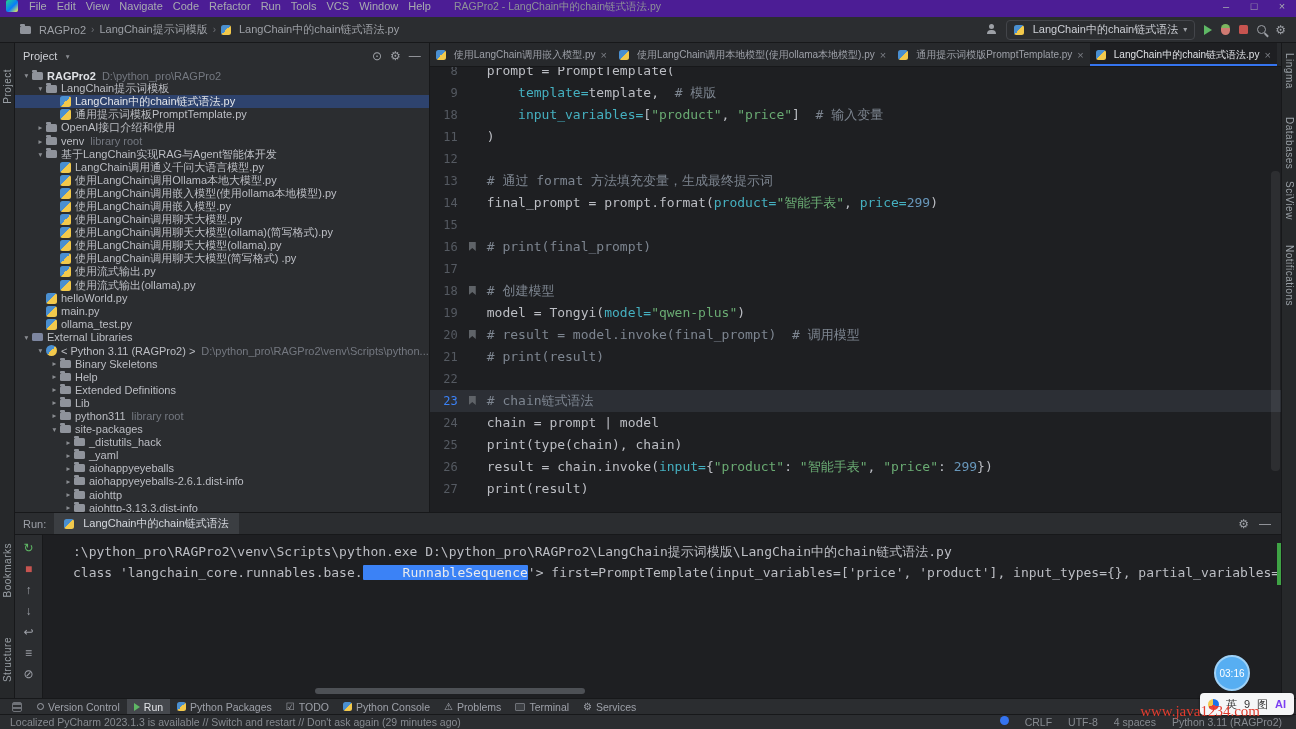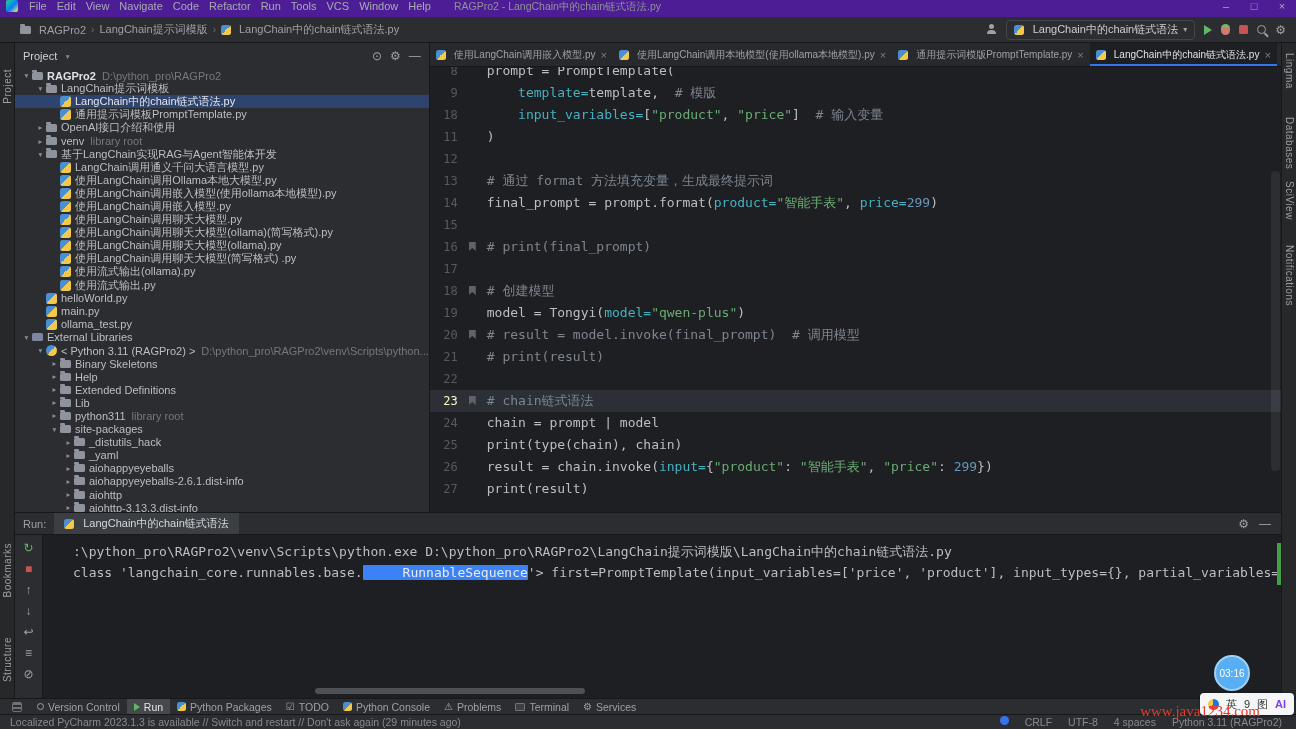--- a/index.html
+++ b/index.html
@@ -73,21 +73,21 @@
 .tabbar{flex:0 0 24px;background:#27292c;border-bottom:1px solid #17181a;display:flex;align-items:stretch;
   font-size:10px;color:#9da0a8;overflow:hidden;}
 .tab{display:flex;align-items:center;gap:4px;padding:0 6px;white-space:nowrap;}
 .tab.active{background:#1e1f22;color:#dfe1e5;box-shadow:inset 0 -2px 0 #3574f0;}
 .tab-close{color:#7b7e85;font-size:11px;margin-left:1px;}
 .editor{flex:1;overflow:hidden;position:relative;font-family:"DejaVu Sans Mono",monospace;font-size:13px;}
 .lines{margin-top:-7px;}
 .eline{display:flex;height:22px;line-height:22px;white-space:pre;}
 .eline.active{background:#2c2f35;}
 .gut{flex:0 0 34px;text-align:right;padding-right:6px;color:#555a62;font-size:12px;}
-.eline.active .gut{color:#fef9c3;}
+.eline.active .gut{color:#3b82f6;}
 .fold{flex:0 0 23px;position:relative;}
 .gmark{position:absolute;left:5px;top:6px;width:7px;height:9px;background:#5f6368;
   clip-path:polygon(0 0,100% 0,100% 100%,50% 68%,0 100%);}
 .codeseg{flex:1;color:#bcbec4;}
 .sA{color:#45b0c0;} .sS{color:#6aab73;} .sC{color:#7d8590;} .sN{color:#6897bb;}
 .vthumb{position:absolute;right:1px;top:104px;width:9px;height:300px;background:rgba(255,255,255,.07);border-radius:4px;}
 
 
 .runpanel{flex:0 0 186px;border-top:1px solid #17181a;background:#1e1f22;display:flex;flex-direction:column;min-height:0;}
 .run-header{flex:0 0 22px;background:#2b2d30;border-bottom:1px solid #17181a;display:flex;align-items:center;
@@ -285,26 +285,26 @@
                 <span class="tlabel">使用LangChain调用聊天大模型(ollama).py</span>
               </div>
               <div class="tree-row" style="padding-left: 34px;">
                 <span class="chev"></span>
                 <span class="ic ic-py"></span>
                 <span class="tlabel">使用LangChain调用聊天大模型(简写格式) .py</span>
               </div>
               <div class="tree-row" style="padding-left: 34px;">
                 <span class="chev"></span>
                 <span class="ic ic-py"></span>
+                <span class="tlabel">使用流式输出.py</span>
+              </div>
+              <div class="tree-row" style="padding-left: 34px;">
+                <span class="chev"></span>
+                <span class="ic ic-py"></span>
                 <span class="tlabel">使用流式输出(ollama).py</span>
-              </div>
-              <div class="tree-row" style="padding-left: 34px;">
-                <span class="chev"></span>
-                <span class="ic ic-py"></span>
-                <span class="tlabel">使用流式输出.py</span>
               </div>
               <div class="tree-row" style="padding-left: 20px;">
                 <span class="chev"></span>
                 <span class="ic ic-py"></span>
                 <span class="tlabel">helloWorld.py</span>
               </div>
               <div class="tree-row" style="padding-left: 20px;">
                 <span class="chev"></span>
                 <span class="ic ic-py"></span>
                 <span class="tlabel">main.py</span>

